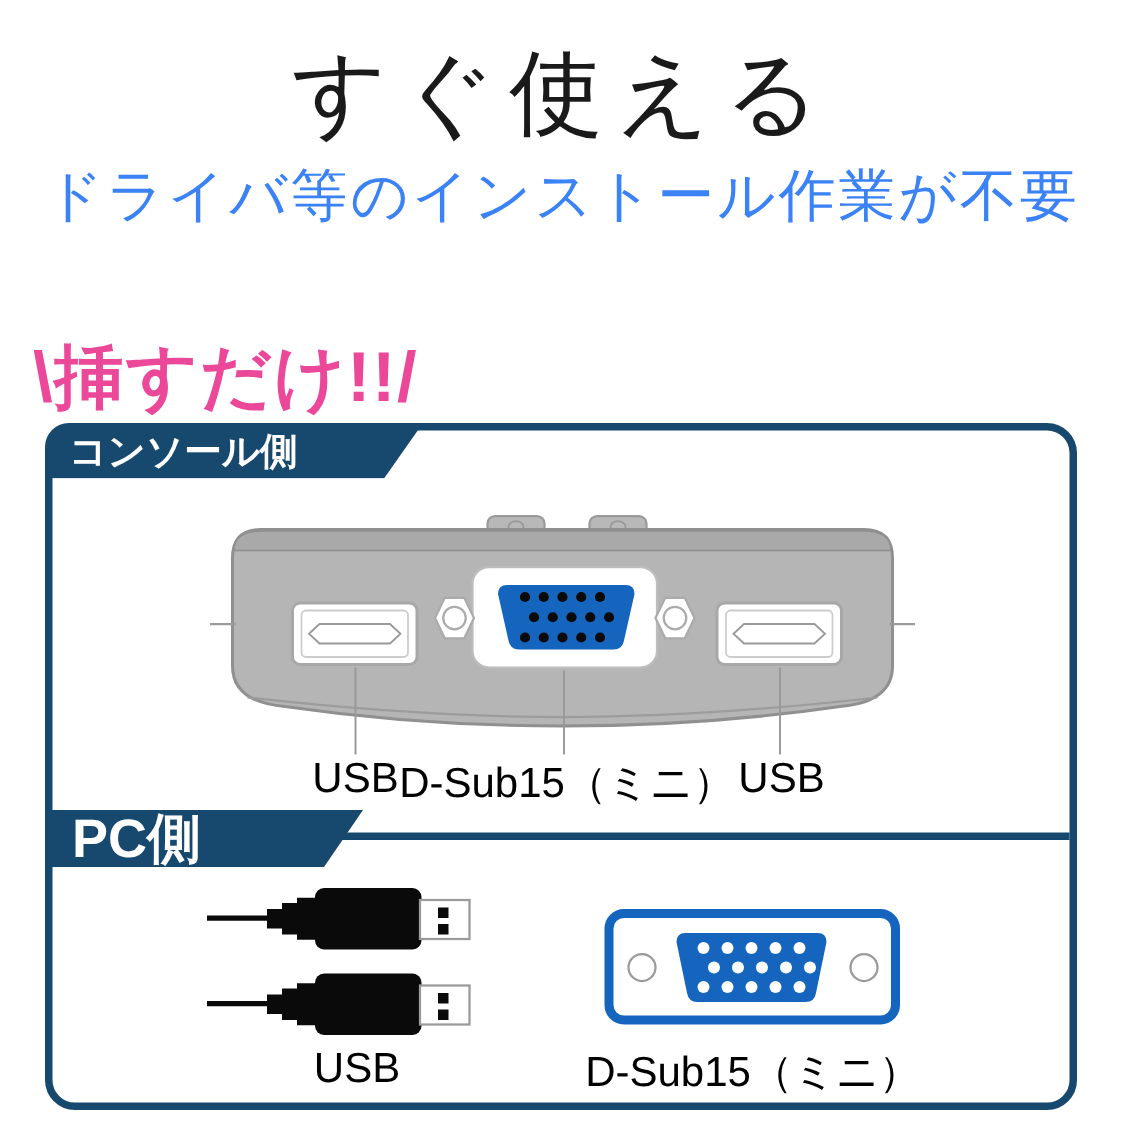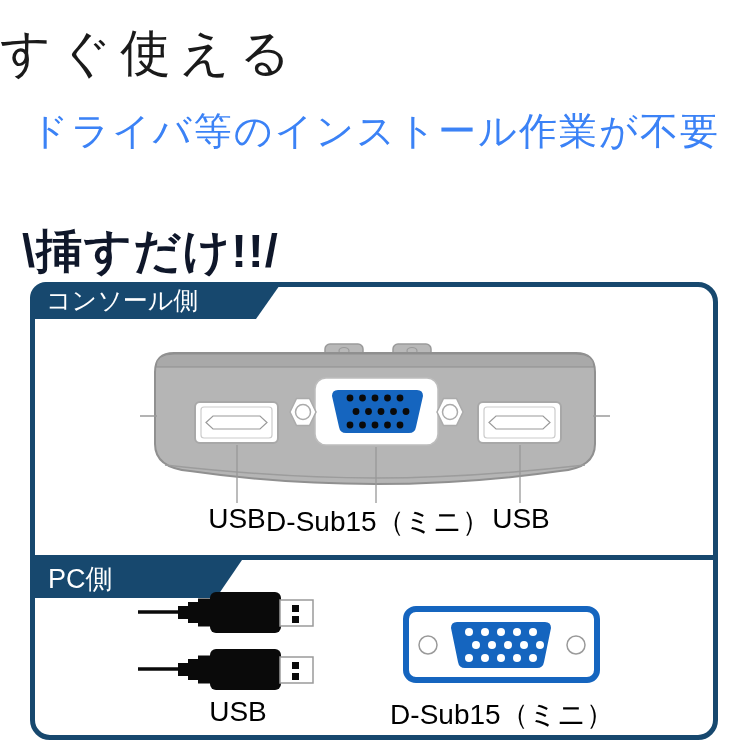--- a/index.html
+++ b/index.html
@@ -1,34 +1,34 @@
 <!DOCTYPE html>
 <html><head>
 <meta charset="utf-8">
 <style>
   html,body{margin:0;padding:0;background:#fff;}
   body{font-family:"Liberation Sans","DejaVu Sans",sans-serif;color:#111;}
   .canvas{position:relative;width:750px;height:750px;background:#fff;overflow:hidden;}
 
-  .title{position:absolute;top:20px;left:0;width:750px;text-align:left;
-         font-size:50px;font-weight:500;letter-spacing:9px;color:#1a1a1a;}
+  .title{position:absolute;top:20px;left:0;width:750px;text-align:center;
+         font-size:62px;font-weight:500;letter-spacing:9px;color:#1a1a1a;}
   .subtitle{position:absolute;top:108px;left:0;width:750px;text-align:center;
             font-size:38px;font-weight:400;line-height:1.22;letter-spacing:2px;color:#3b82f6;}
   .callout{position:absolute;top:220px;left:22px;font-size:47px;font-weight:800;
-           color:#0f172a;letter-spacing:1px;}
+           color:#ec4899;letter-spacing:1px;}
 
   .panel{position:absolute;left:30px;top:282px;width:688px;height:458px;
          border:5px solid #17486e;border-radius:20px;background:#fff;box-sizing:border-box;}
 
-  .banner{position:absolute;background:#17486e;color:#fff;font-weight:400;
+  .banner{position:absolute;background:#17486e;color:#fff;font-weight:700;
           display:flex;align-items:center;box-sizing:border-box;
           clip-path:polygon(0 0,100% 0,calc(100% - 26px) 100%,0 100%);}
   .banner.console{left:30px;top:282px;width:252px;height:37px;font-size:25px;
                   padding-left:16px;border-top-left-radius:16px;}
-  .banner.pc{left:30px;top:560px;width:212px;height:38px;font-size:27px;padding-left:18px;}
+  .banner.pc{left:30px;top:540px;width:212px;height:38px;font-size:36px;padding-left:18px;}
 
   .divider{position:absolute;left:35px;top:555px;width:678px;height:5px;background:#17486e;}
 
   .svg-abs{position:absolute;}
   .port-label{position:absolute;top:503px;font-size:28px;color:#000;transform:translateX(-50%);white-space:nowrap;}
   .pc-label{position:absolute;top:696px;font-size:28px;color:#000;transform:translateX(-50%);white-space:nowrap;}
 </style>
 </head>
 <body>
 

